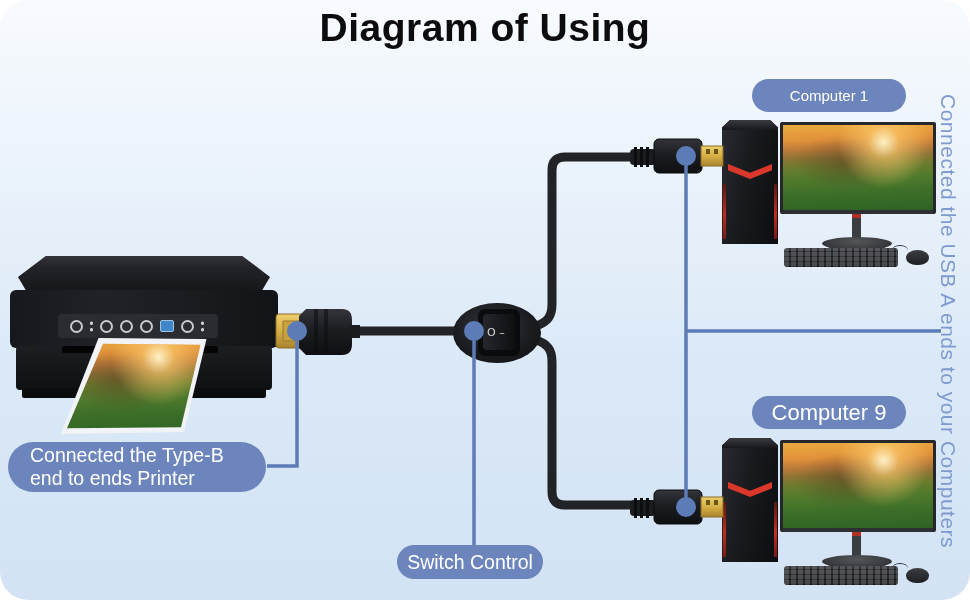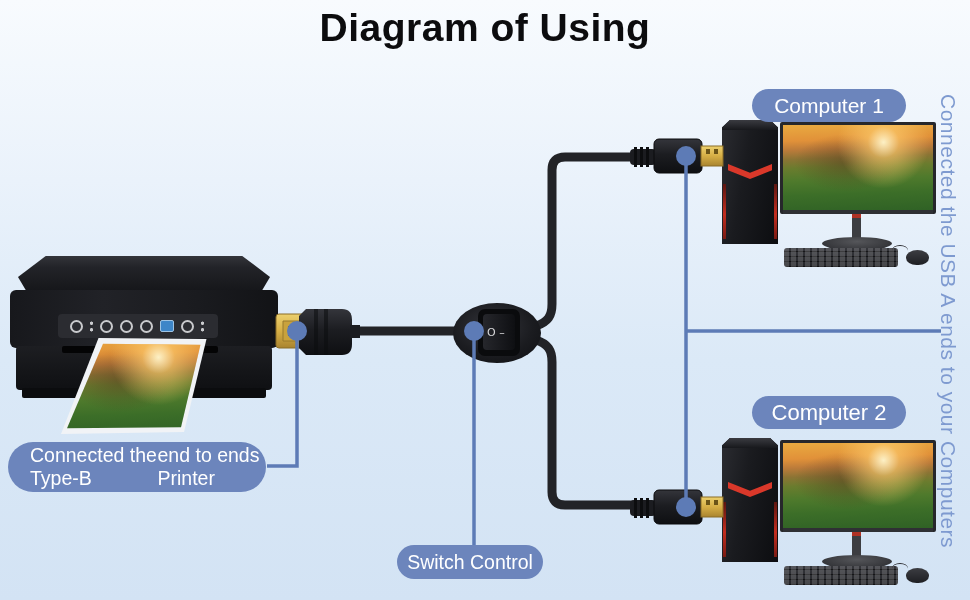--- a/index.html
+++ b/index.html
@@ -1,37 +1,38 @@
 <!DOCTYPE html>
 <html><head>
 <meta charset="utf-8">
 <style>
   html,body{margin:0;padding:0;}
   .canvas{
     position:relative;width:970px;height:600px;overflow:hidden;
     font-family:"Liberation Sans",sans-serif;
     background:linear-gradient(180deg,#f8fbfe 0%,#eaf2fb 30%,#dbe9f7 60%,#d3e3f4 100%);
+    border-radius:28px;
   }
   .title{
     position:absolute;top:6px;left:0;right:0;text-align:center;
     font-size:39px;font-weight:bold;color:#0c0c0e;letter-spacing:0.5px;
   }
   
   .pill{
     position:absolute;background:#6c85bc;color:#ffffff;
     display:flex;align-items:center;justify-content:center;
     border-radius:999px;z-index:10;
   }
-  .pill-c1{left:752px;top:79px;width:154px;height:33px;font-size:21px;margin-top:10px;}
+  .pill-c1{left:752px;top:79px;width:154px;height:33px;font-size:15px;}
   .pill-c2{left:752px;top:396px;width:154px;height:33px;font-size:22px;}
   .pill-switch{left:397px;top:545px;width:146px;height:34px;font-size:19.5px;}
   .pill-typeb{
     left:8px;top:442px;width:258px;height:50px;border-radius:25px;
-    font-size:19.5px;line-height:23px;flex-direction:row;
-    align-items:center;padding-left:22px;box-sizing:border-box;
+    font-size:19.5px;line-height:23px;flex-direction:column;
+    align-items:flex-start;padding-left:22px;box-sizing:border-box;
     justify-content:center;
   }
   .vlabel{
     position:absolute;left:936px;top:94px;z-index:4;
     writing-mode:vertical-rl;color:#7e9ad0;font-size:21px;letter-spacing:0.5px;
   }
   
   .printer{position:absolute;left:10px;top:252px;width:270px;height:185px;z-index:2;}
   .printer .lid{
     position:absolute;left:8px;top:4px;width:252px;height:38px;
@@ -254,21 +255,21 @@
     </g>
     <g fill="#5d7bb6">
       <circle cx="297" cy="331" r="10"></circle>
       <circle cx="474" cy="331" r="10"></circle>
       <circle cx="686" cy="156" r="10"></circle>
       <circle cx="686" cy="507" r="10"></circle>
     </g>
   </svg>
 
   <div class="pill pill-c1">Computer 1</div>
-  <div class="pill pill-c2">Computer 2</div>
+  <div class="pill pill-c2">Computer 9</div>
   <div class="pill pill-typeb">
     <span>Connected the Type-B</span>
     <span>end to ends Printer</span>
   </div>
   <div class="pill pill-switch">Switch Control</div>
 
   <div class="vlabel">Connected the USB A ends to your Computers</div>
 
 </div>
 

